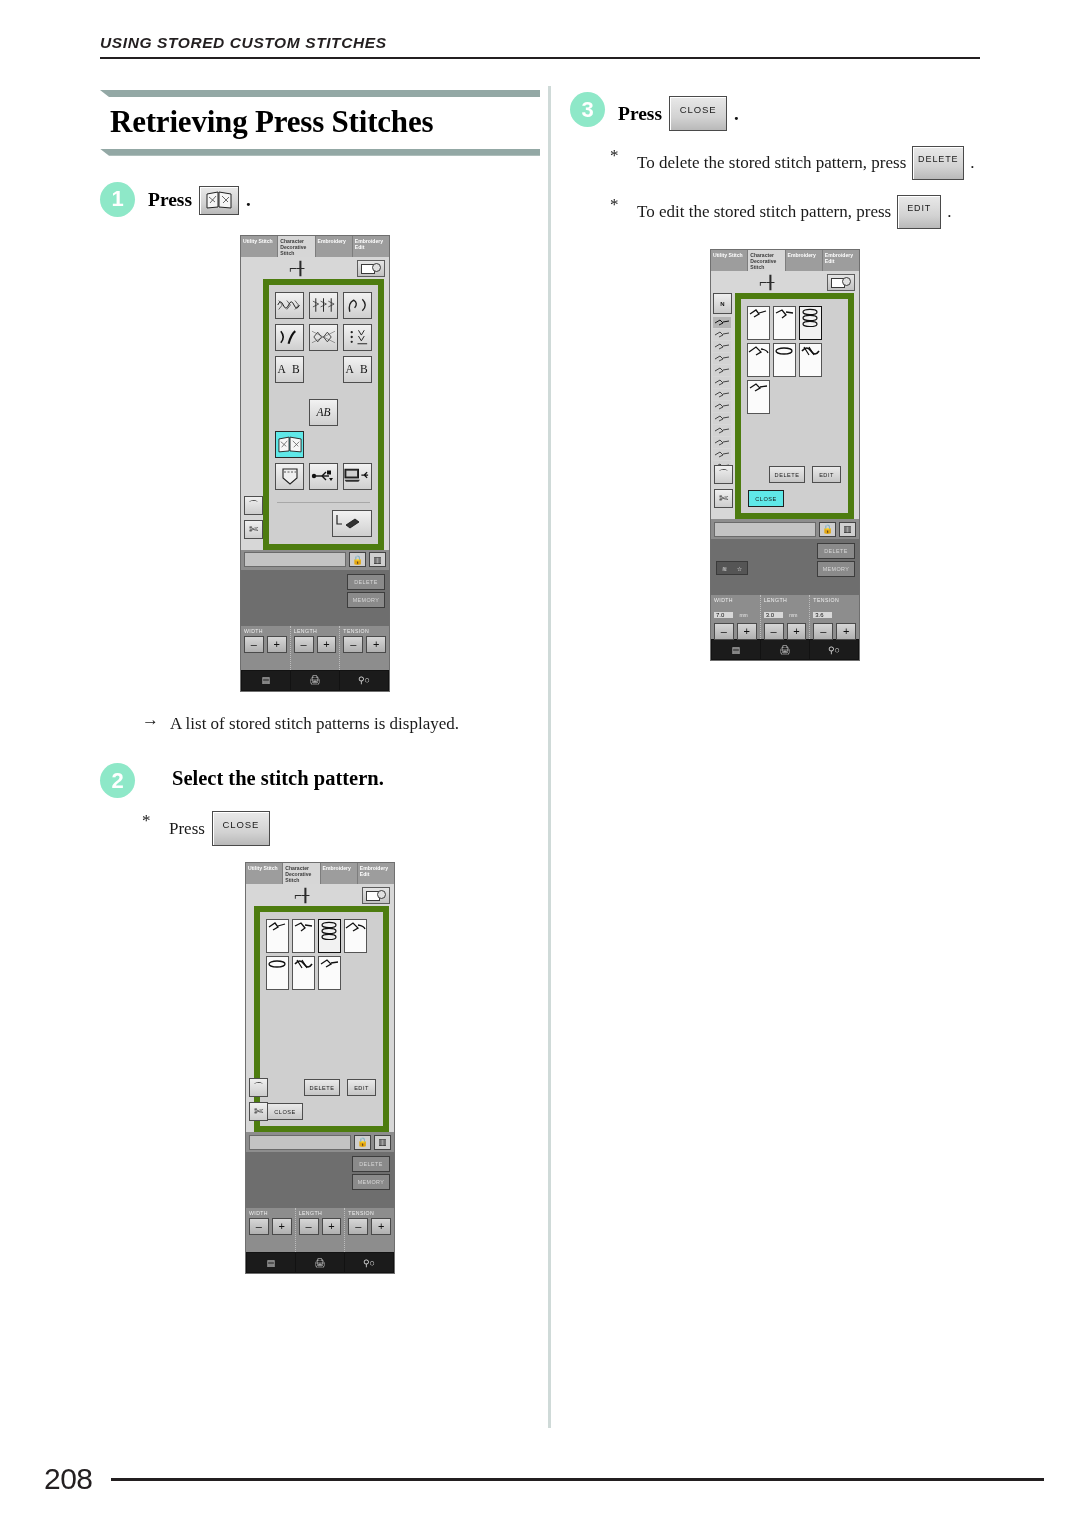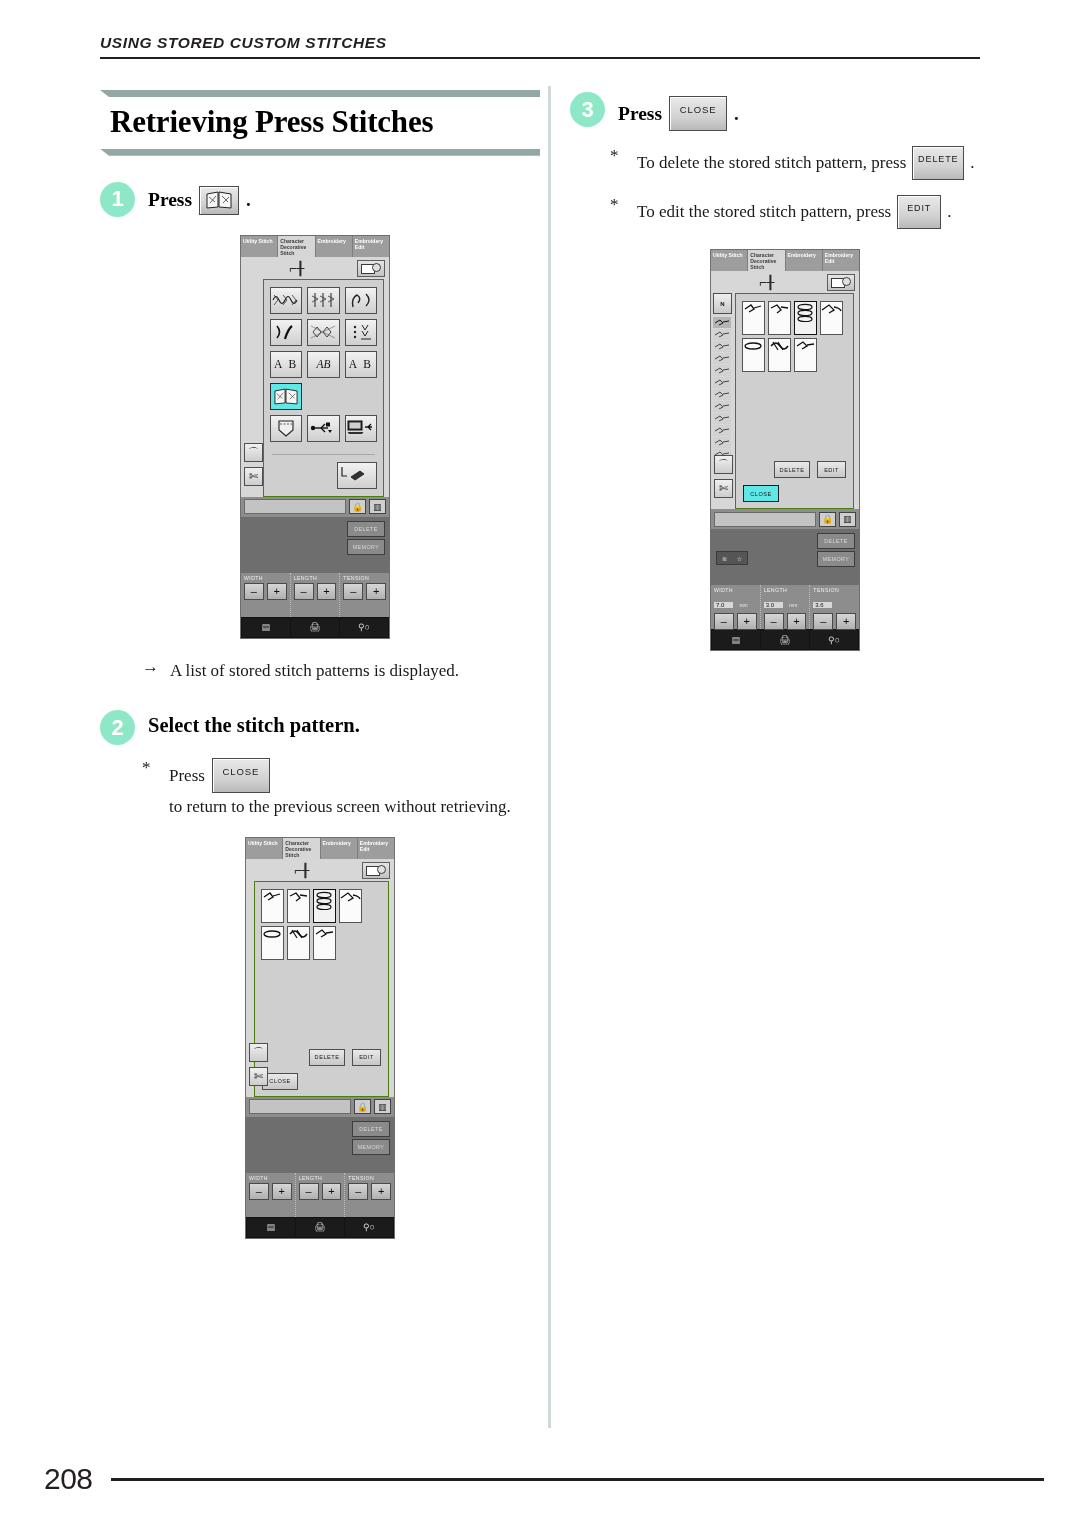--- a/index.html
+++ b/index.html
@@ -49,21 +49,21 @@
     display:flex;align-items:center;justify-content:center;
     font-family:"Liberation Sans", sans-serif;
     font-weight:bold;font-size:22px;color:#ffffff;
     line-height:1;
   }
   .step-body{padding-top:4px;display:flex;align-items:center;flex-wrap:wrap;gap:0;}
   .step-label{
     font-family:"Liberation Serif", serif;
     font-weight:bold;font-size:19.5px;color:#000;
   }
-  .step-label.title{font-size:20.5px;}
+  .step-label.title{font-size:20.5px;margin-left:24px;}
 
   
   .key{
     display:inline-block;vertical-align:middle;
     background:linear-gradient(#e9e9e9,#d2d2d2 62%,#b9b9b9);
     border:1.4px solid #4a4a4a;
     box-shadow:inset 1px 1px 0 #ffffff;
     font-family:"Liberation Sans", sans-serif;
     font-size:9.5px;letter-spacing:.9px;color:#1a1a1a;
     text-align:center;line-height:1;
@@ -128,35 +128,35 @@
     content:"";position:absolute;left:3px;top:3px;width:12px;height:8px;
     border:1.2px solid #3a3a3a;background:#fff;
   }
   .topright-key::after{
     content:"";position:absolute;right:3px;top:2px;width:7px;height:7px;
     border:1.2px solid #3a3a3a;border-radius:50%;background:#e0e0e0;
   }
 
   
   .panel{
-    background:#cfcfcf;border:1px solid #4d7c0f;
+    background:#cfcfcf;border:6px solid #4d7c0f;
     margin:0 5px 0 22px;padding:7px 6px;min-height:182px;position:relative;
   }
   .panel.flush{margin-left:8px;}
 
   .keygrid{display:grid;grid-template-columns:repeat(3,1fr);gap:5px;}
   .gkey{
     height:25px;background:linear-gradient(#f2f2f2,#cfcfcf);
     border:1.2px solid #4e4e4e;position:relative;overflow:hidden;
     display:flex;align-items:center;justify-content:center;
     font-size:12px;color:#111;font-family:"Liberation Serif",serif;
   }
   .gkey.sel{background:#5fe8e8;border-color:#2a2a2a;}
   .gkey.ab{font-style:normal;letter-spacing:2px;font-size:11.5px;}
-  .gkey.abi{font-style:italic;font-family:"Liberation Serif",serif;font-size:11.5px;}
+  .gkey.abi{font-style:italic;font-family:"Liberation Serif",serif;font-size:11.5px;margin-top:43px;}
   .gkey.abo{font-size:11.5px;letter-spacing:2px;}
   .gkey.blank{background:transparent;border:none;}
 
   .panel-sep{height:1px;background:#a8a8a8;margin:12px 2px 7px;}
   .panel-bottomkey{
     width:38px;height:25px;margin-left:auto;
     background:linear-gradient(#f2f2f2,#cfcfcf);border:1.2px solid #4e4e4e;
     position:relative;
   }
 
@@ -467,21 +467,20 @@
       <div class="step-body">
         <span class="step-label title">Select the stitch pattern.</span>
       </div>
     </div>
 
     <div class="note star">
       <span class="mk">*</span>
       <span class="tx">
         <span>Press</span>
         <span class="key close">CLOSE</span>
-        <span>to return to the previous screen without retrieving.</span>
       </span>
     </div>
 
     <div class="lcd s2">
       <div class="tabs">
         <div class="tab">Utility Stitch</div>
         <div class="tab active">Character Decorative Stitch</div>
         <div class="tab">Embroidery</div>
         <div class="tab">Embroidery Edit</div>
       </div>

